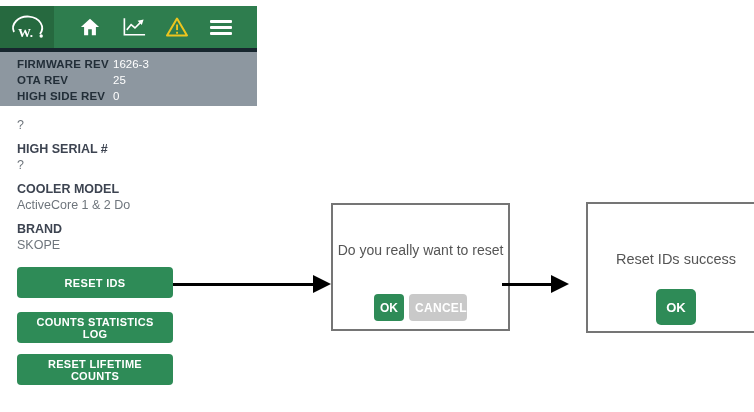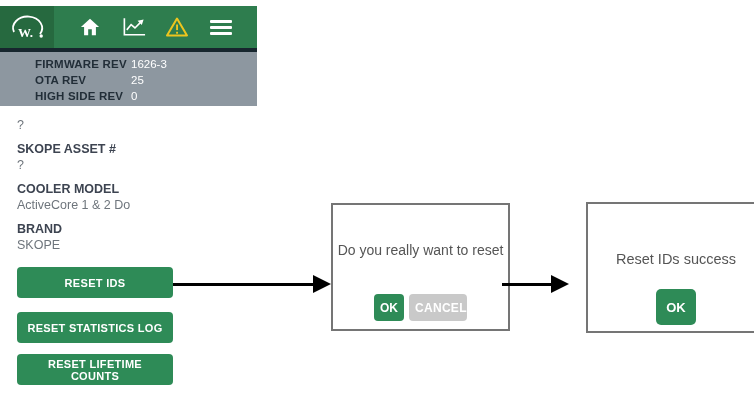--- a/index.html
+++ b/index.html
@@ -31,21 +31,21 @@
     display:flex;align-items:center;justify-content:center;flex:0 0 auto;cursor:pointer;
   }
   .nav-icons{flex:1;display:flex;align-items:center;justify-content:space-evenly;padding:0 6px;}
   .nav-icon{width:28px;height:26px;display:flex;align-items:center;justify-content:center;cursor:pointer;}
   .dark-divider{position:absolute;left:0;top:48px;width:257px;height:4px;background:var(--dark-divider);}
   .grey-bar{
     position:absolute;left:0;top:52px;width:257px;height:54px;
     background:var(--grey-bar);padding:4px 0 0 17px;
   }
   .fw-row{display:flex;height:16px;align-items:center;}
-  .fw-label{width:96px;font-size:11.5px;font-weight:bold;color:#222e38;letter-spacing:.2px;margin-left:18px;}
+  .fw-label{width:96px;font-size:11.5px;font-weight:bold;color:#222e38;letter-spacing:.2px;}
   .fw-value{font-size:11.5px;color:#fff;}
   .content{position:absolute;left:0;top:106px;width:257px;padding:11px 0 0 17px;}
   .field{margin-bottom:9px;}
   .field-label{font-size:12.5px;font-weight:bold;color:var(--label-dark);line-height:15px;}
   .field-value{font-size:12.5px;color:var(--value-grey);line-height:15px;margin-top:1px;}
   .btn-group{margin-top:14px;}
   .reset-btn{
     display:block;width:156px;height:31px;margin-bottom:14px;
     background:var(--button-green);color:#fff;border:none;border-radius:4px;
     font-family:"Liberation Sans", sans-serif;font-size:11px;font-weight:bold;
@@ -144,35 +144,35 @@
         <span class="fw-label">HIGH SIDE REV</span>
         <span class="fw-value">0</span>
       </div>
     </div>
 
     <div class="content">
       <div class="field">
         <div class="field-value">?</div>
       </div>
       <div class="field">
-        <div class="field-label">SKOPE ASSET #</div>
+        <div class="field-label">HIGH SERIAL #</div>
         <div class="field-value">?</div>
       </div>
       <div class="field">
         <div class="field-label">COOLER MODEL</div>
         <div class="field-value">ActiveCore 1 &amp; 2 Do</div>
       </div>
       <div class="field">
         <div class="field-label">BRAND</div>
         <div class="field-value">SKOPE</div>
       </div>
 
       <div class="btn-group">
         <button class="reset-btn">RESET IDS</button>
-        <button class="reset-btn">RESET STATISTICS LOG</button>
+        <button class="reset-btn">COUNTS STATISTICS LOG</button>
         <button class="reset-btn">RESET LIFETIME COUNTS</button>
       </div>
     </div>
   </div>
 
   <div class="arrow-line" style="left:173px;top:283px;width:143px;"></div>
   <div class="arrow-head" style="left:313px;top:275px;"></div>
 
   <div class="dialog dialog-1">
     <div class="dialog-msg">

